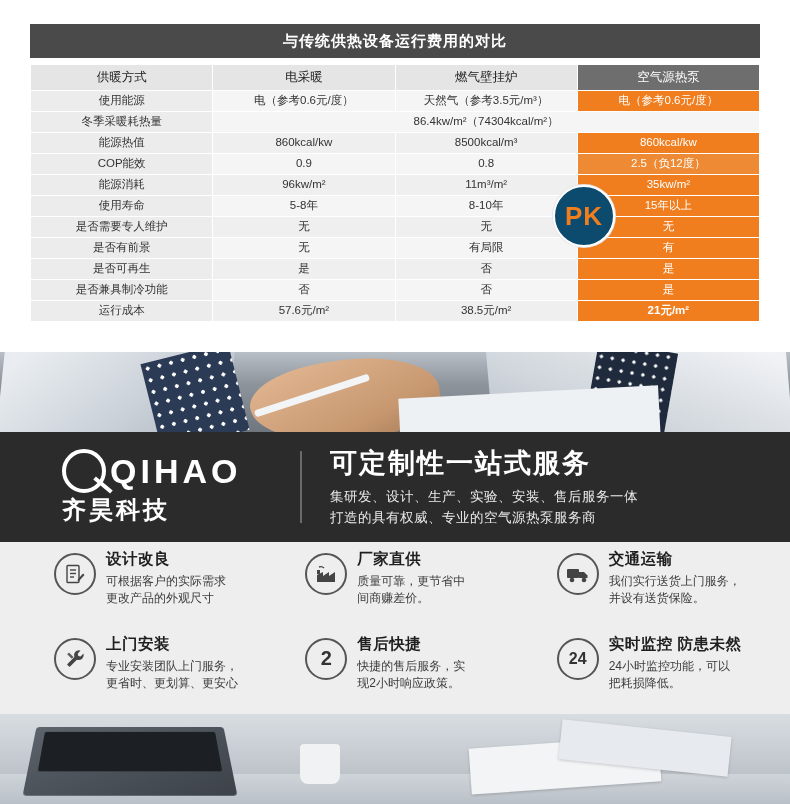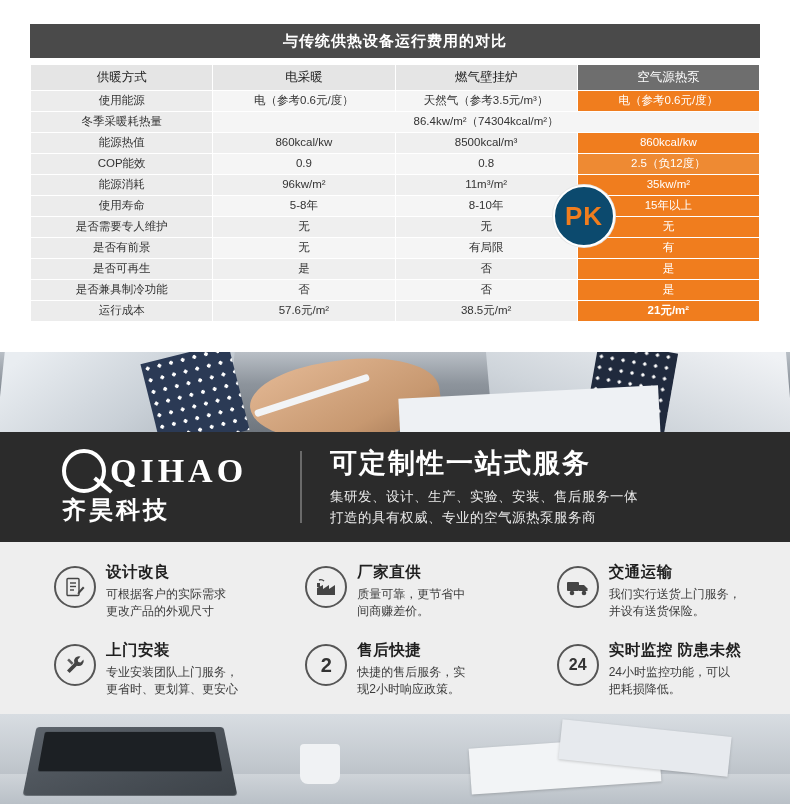--- a/index.html
+++ b/index.html
@@ -189,21 +189,21 @@
     width: 22px; height: 4px;
     background: #ffffff;
     transform: rotate(40deg);
   }
   .logo-letters {
     font-size: 34px;
     font-weight: bold;
     letter-spacing: 4px;
     margin-left: 4px;
     color: #ffffff;
-    font-family: Liberation Serif, serif;
+    font-family: Liberation Sans, sans-serif;
   }
   .logo-cn {
     font-size: 24px;
     font-weight: bold;
     letter-spacing: 3px;
     color: #ffffff;
   }
   .brand-divider {
     width: 2px;
     height: 72px;
@@ -226,21 +226,21 @@
     color: #eaeaea;
     letter-spacing: 0.5px;
   }
 
   
   .features {
     position: absolute;
     left: 0; top: 542px;
     width: 790px; height: 172px;
     background: #eeeeee;
-    padding: 20px 22px 0 22px;
+    padding: 7px 22px 0 22px;
     display: grid;
     grid-template-columns: repeat(3, 1fr);
     grid-template-rows: repeat(2, 1fr);
     column-gap: 8px;
     row-gap: 4px;
   }
   .feature {
     display: flex;
     align-items: flex-start;
     padding-left: 32px;

